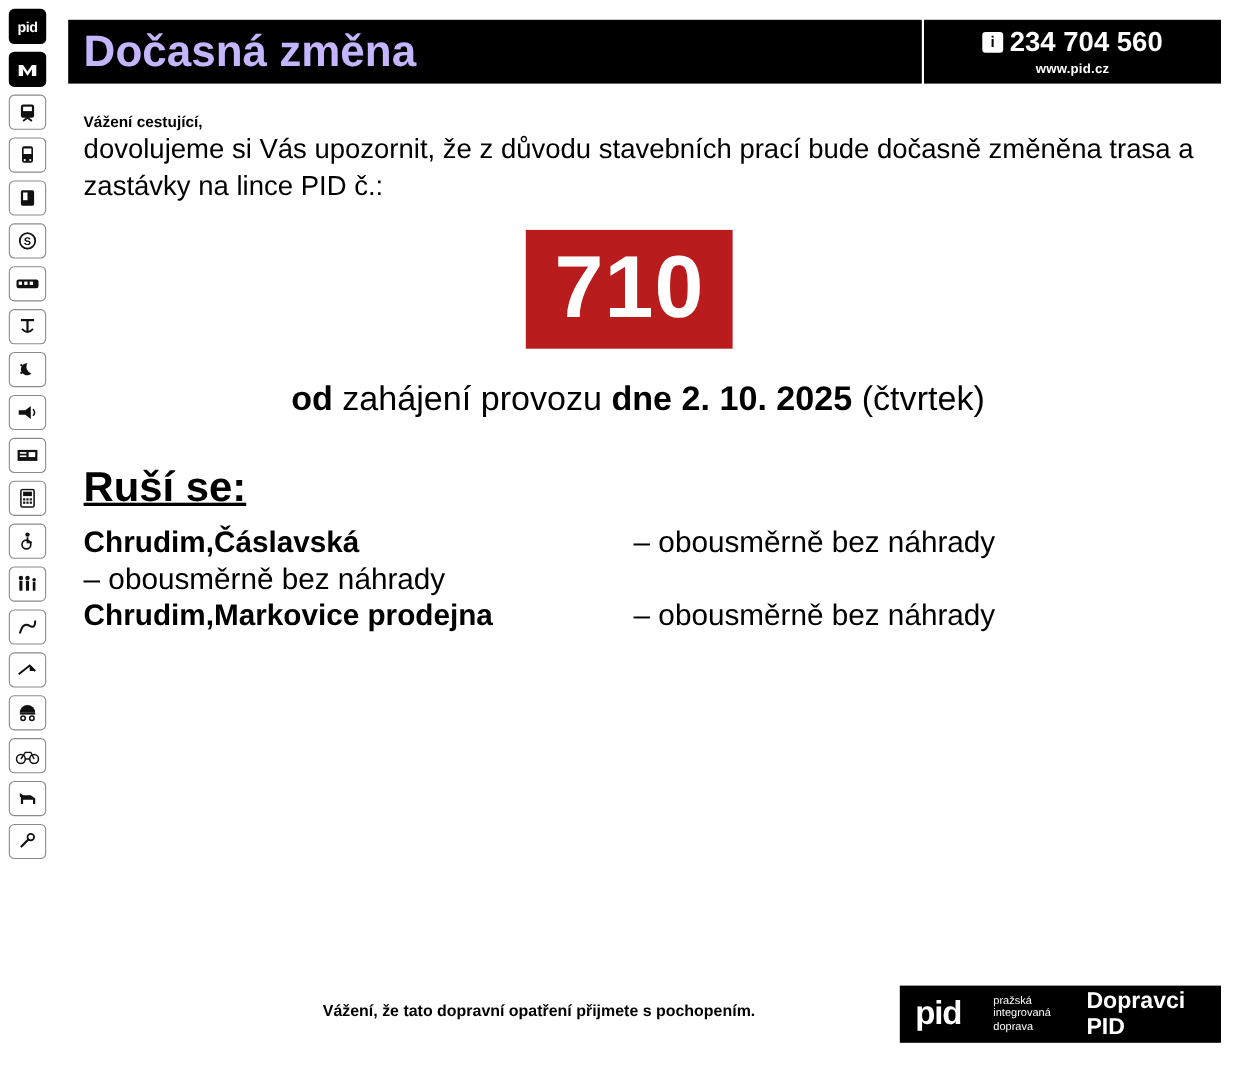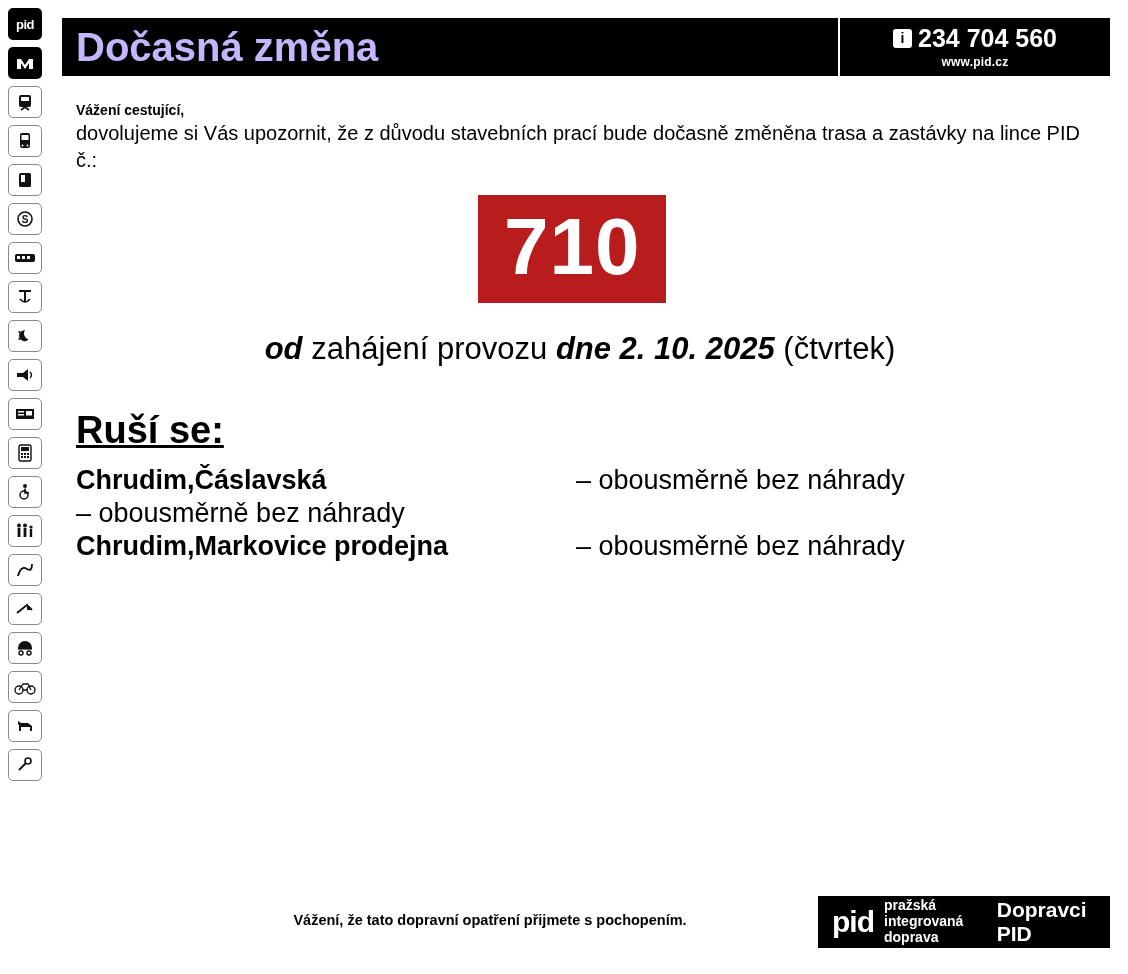--- a/index.html
+++ b/index.html
@@ -129,21 +129,21 @@
     left: 76px;
     top: 102px;
     width: 1030px;
   }
   .salutation {
     font-size: 14px;
     font-weight: bold;
     margin: 0 0 2px 0;
   }
   .intro {
-    font-size: 20px;
+    font-size: 25px;
     line-height: 1.33;
     margin: 0;
     max-width: 1010px;
   }
 
   .line-number-wrap {
     margin-top: 22px;
     text-align: left;
     padding-left: 402px;
   }
@@ -158,21 +158,21 @@
     letter-spacing: 1px;
   }
 
   .validity {
     margin-top: 26px;
     text-align: center;
     font-size: 31px;
     line-height: 1.28;
     padding-right: 22px;
   }
-  .validity .b { font-weight: bold; font-style: italic; }
+  .validity .b { font-weight: bold; }
 
   .section-title {
     margin-top: 40px;
     font-size: 38px;
     font-weight: bold;
     text-decoration: underline;
     display: inline-block;
   }
 
   .stops {
@@ -224,23 +224,24 @@
     padding: 0 14px;
     gap: 10px;
   }
   .footer-pid {
     font-size: 30px;
     font-weight: bold;
     letter-spacing: -1px;
     line-height: 1;
   }
   .footer-sub {
-    font-size: 14px;
+    font-size: 10px;
     line-height: 1.12;
-    font-weight: bold;
+    font-weight: normal;
+    margin-left: 19px;
   }
   .footer-carriers {
     margin-left: auto;
     font-size: 21px;
     font-weight: bold;
   }
 </style>
 </head>
 <body>
 

